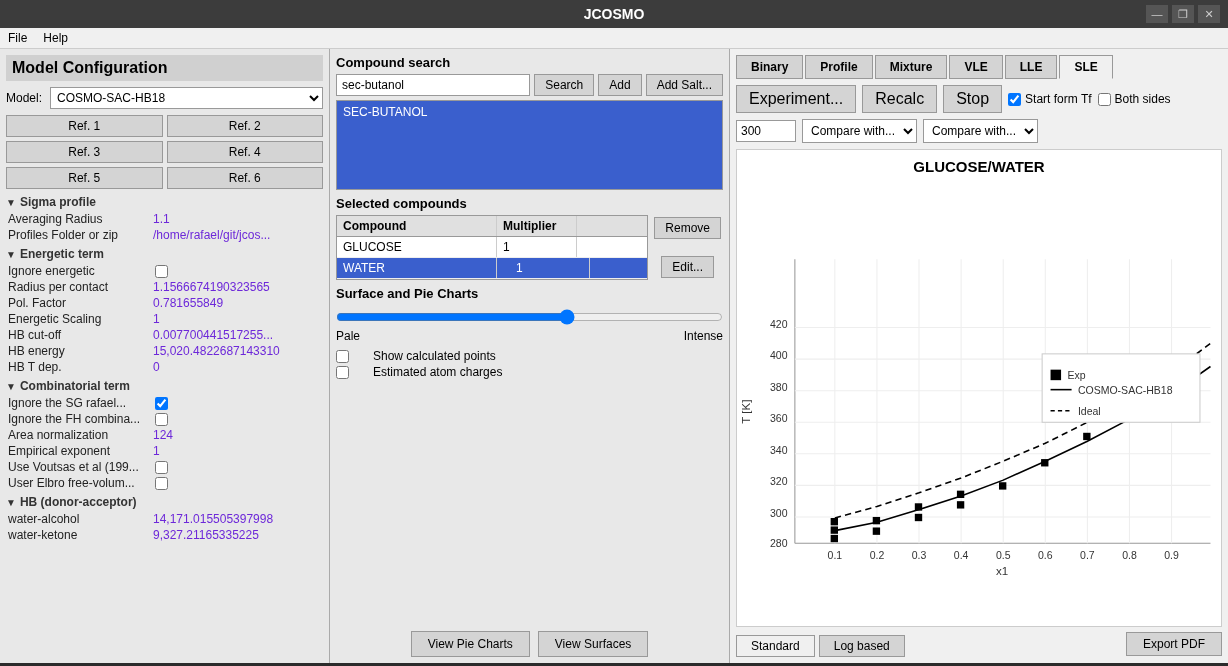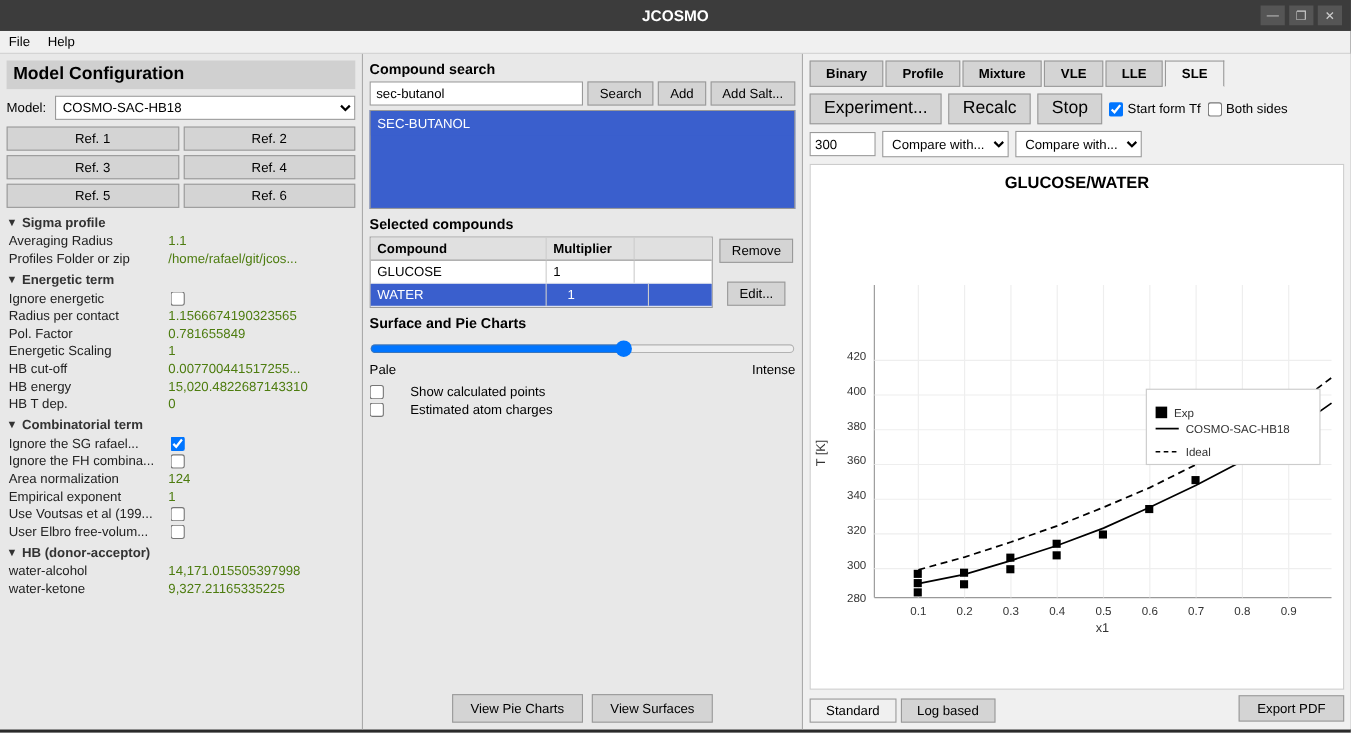--- a/index.html
+++ b/index.html
@@ -101,21 +101,21 @@
       color: #333;
     }
     .section-header .arrow { margin-right: 4px; font-size: 10px; }
     .prop-row {
       display: flex;
       align-items: center;
       padding: 1px 2px;
       font-size: 12px;
     }
     .prop-label { width: 145px; flex-shrink: 0; color: #222; }
-    .prop-value { color: #4d7c0f; }
+    .prop-value { color: #6d28d9; }
     .prop-checkbox { margin-left: 2px; }
     .left-panel::-webkit-scrollbar { width: 8px; }
     .left-panel::-webkit-scrollbar-track { background: #ddd; }
     .left-panel::-webkit-scrollbar-thumb { background: #aaa; }
 
     
     .middle-panel {
       width: 400px;
       border-right: 1px solid #aaa;
       display: flex;

